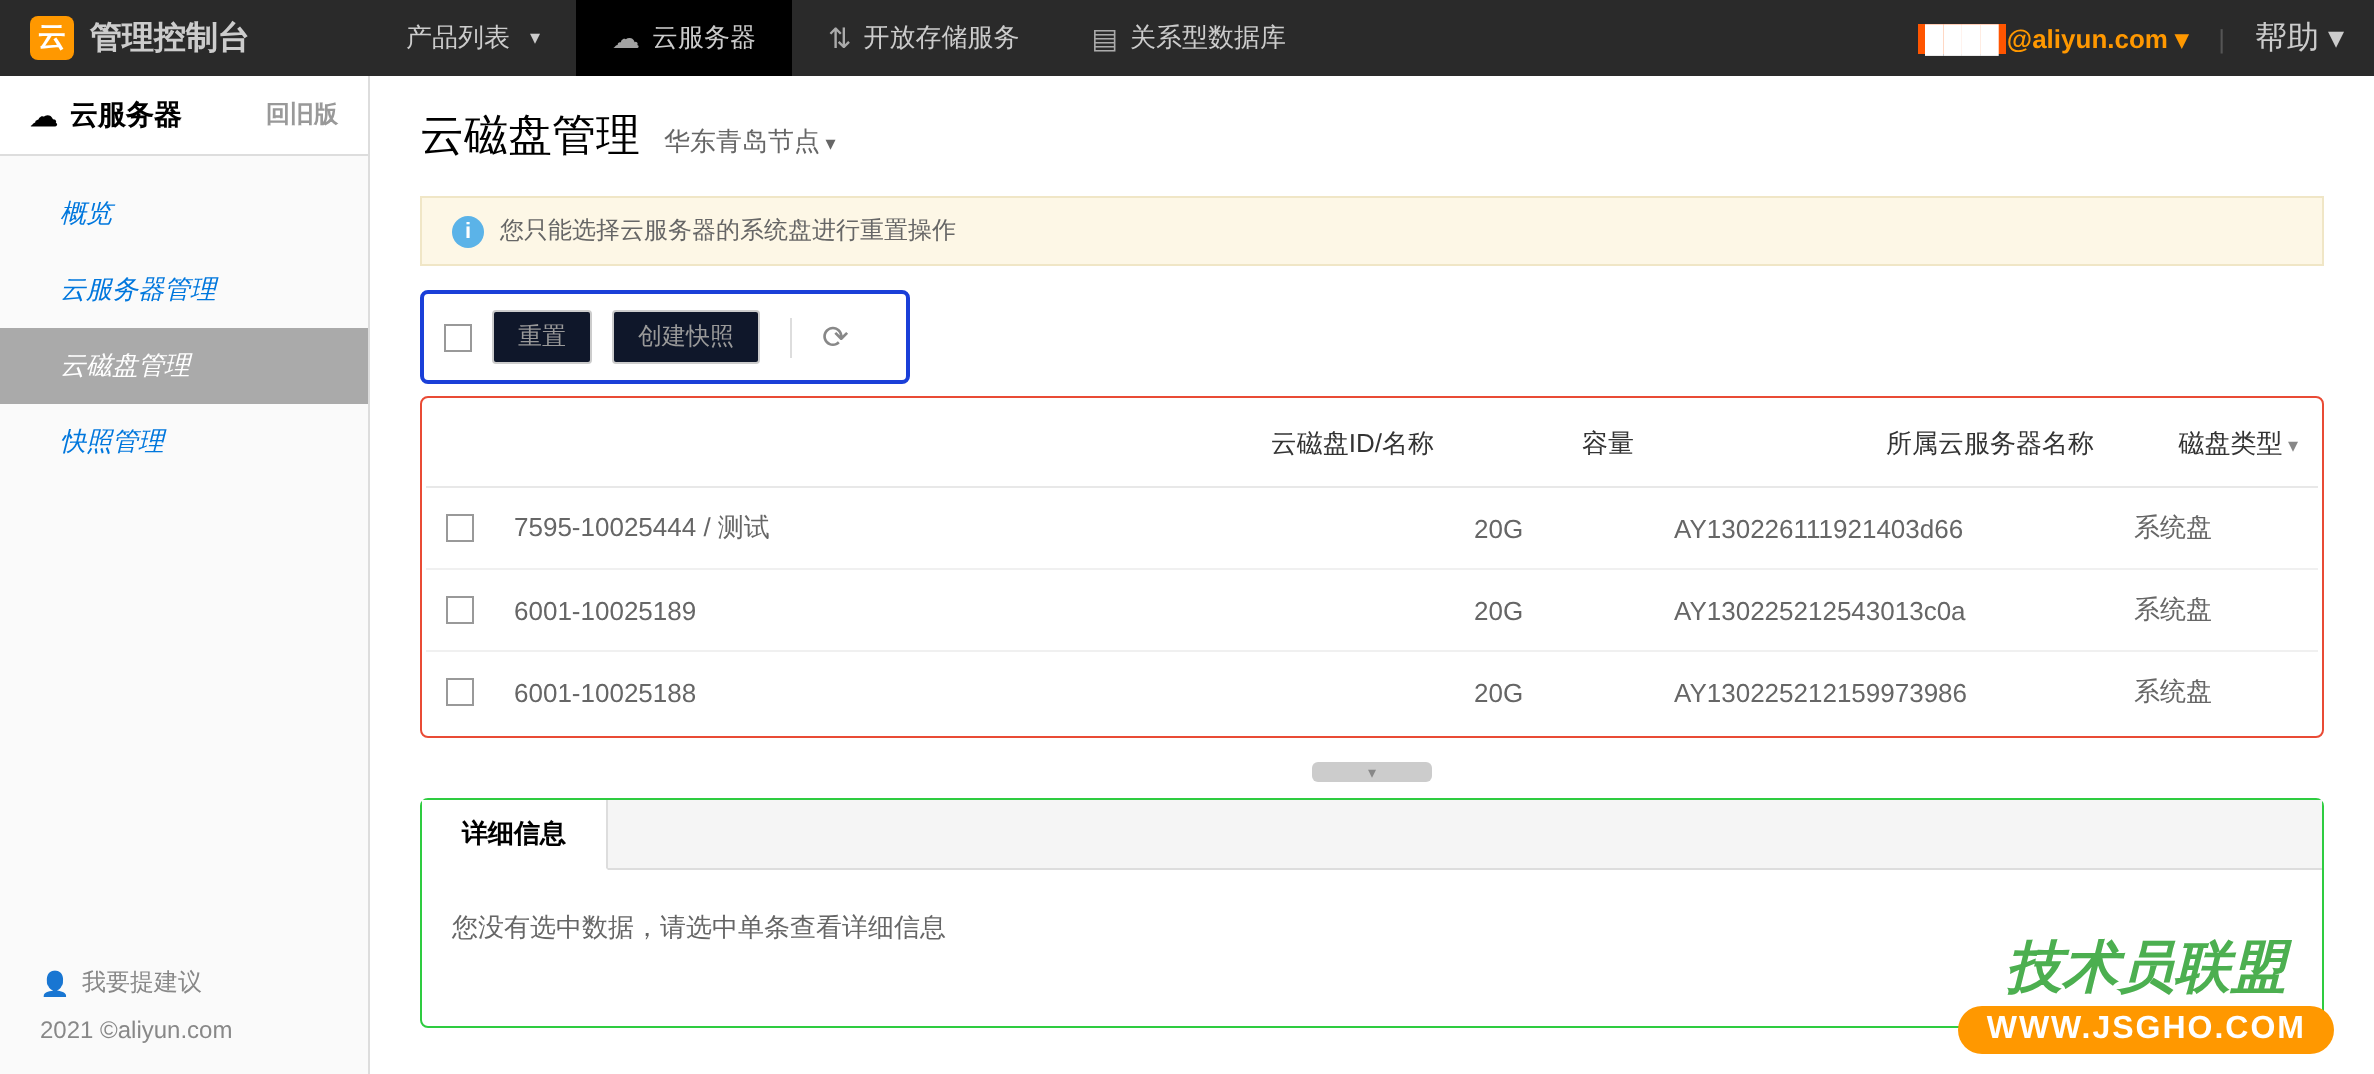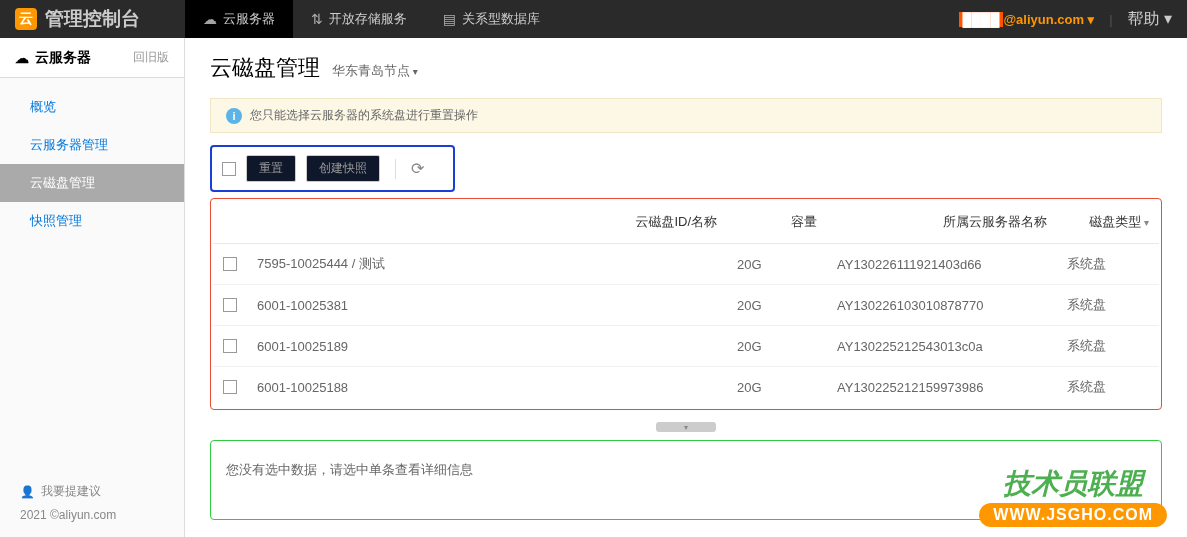--- a/index.html
+++ b/index.html
@@ -38,21 +38,21 @@
       margin-right: 8px;
       display: flex;
       align-items: center;
       justify-content: center;
       color: white;
       font-weight: bold;
       font-size: 14px;
     }
     .logo-text {
       font-weight: bold;
-      font-size: 19px;
+      font-size: 16px;
     }
     .top-nav {
       display: flex;
       flex: 1;
     }
     .top-nav-item {
       padding: 0 18px;
       height: 38px;
       display: flex;
       align-items: center;
@@ -121,30 +121,32 @@
     .sidebar-header-title {
       display: flex;
       align-items: center;
       gap: 6px;
       font-weight: bold;
       font-size: 14px;
     }
     .sidebar-header-old {
       color: #999;
       font-size: 12px;
+      font-weight: bold;
     }
     .sidebar-menu {
       flex: 1;
       padding-top: 10px;
     }
     .sidebar-item {
       padding: 10px 30px;
       color: #0077dd;
       font-size: 13px;
       cursor: pointer;
+      font-style: italic;
     }
     .sidebar-item.active {
       background: #aaa;
       color: #fff;
       padding-left: 30px;
     }
     .sidebar-footer {
       padding: 15px 20px;
       font-size: 12px;
       color: #888;
@@ -357,20 +359,23 @@
   </style>
 </head>
 <body>
 
 <div class="top-header">
   <div class="logo-section">
     <div class="logo-icon">云</div>
     <div class="logo-text">管理控制台</div>
   </div>
   <div class="top-nav">
+    <div class="top-nav-item dropdown">
+      <span>产品列表</span>
+    </div>
     <div class="top-nav-item active">
       <span class="nav-icon">☁</span>
       <span>云服务器</span>
     </div>
     <div class="top-nav-item">
       <span class="nav-icon">⇅</span>
       <span>开放存储服务</span>
     </div>
     <div class="top-nav-item">
       <span class="nav-icon">▤</span>
@@ -449,29 +454,20 @@
               </td>
             <td>7595-10025444 / 测试</td>
             <td>20G</td>
             <td>AY130226111921403d66</td>
             <td>系统盘</td>
           </tr>
           <tr>
             <td>
                 <div class="checkbox"></div>
               </td>
-            <td>6001-10025381</td>
-            <td>20G</td>
-            <td>AY130226103010878770</td>
-            <td>系统盘</td>
-          </tr>
-          <tr>
-            <td>
-                <div class="checkbox"></div>
-              </td>
             <td>6001-10025189</td>
             <td>20G</td>
             <td>AY130225212543013c0a</td>
             <td>系统盘</td>
           </tr>
           <tr>
             <td>
                 <div class="checkbox"></div>
               </td>
             <td>6001-10025188</td>
@@ -479,20 +475,23 @@
             <td>AY130225212159973986</td>
             <td>系统盘</td>
           </tr>
         </tbody>
       </table>
     </div>
 
     <div class="drag-handle">▾</div>
 
     <div class="detail-panel">
+      <div class="detail-tabs">
+        <div class="detail-tab">详细信息</div>
+      </div>
       <div class="detail-content">您没有选中数据，请选中单条查看详细信息</div>
     </div>
 
   </div>
 </div>
 
 <div class="watermark">
   <div class="watermark-text">技术员联盟</div>
   <div class="watermark-url">WWW.JSGHO.COM</div>
 </div>

